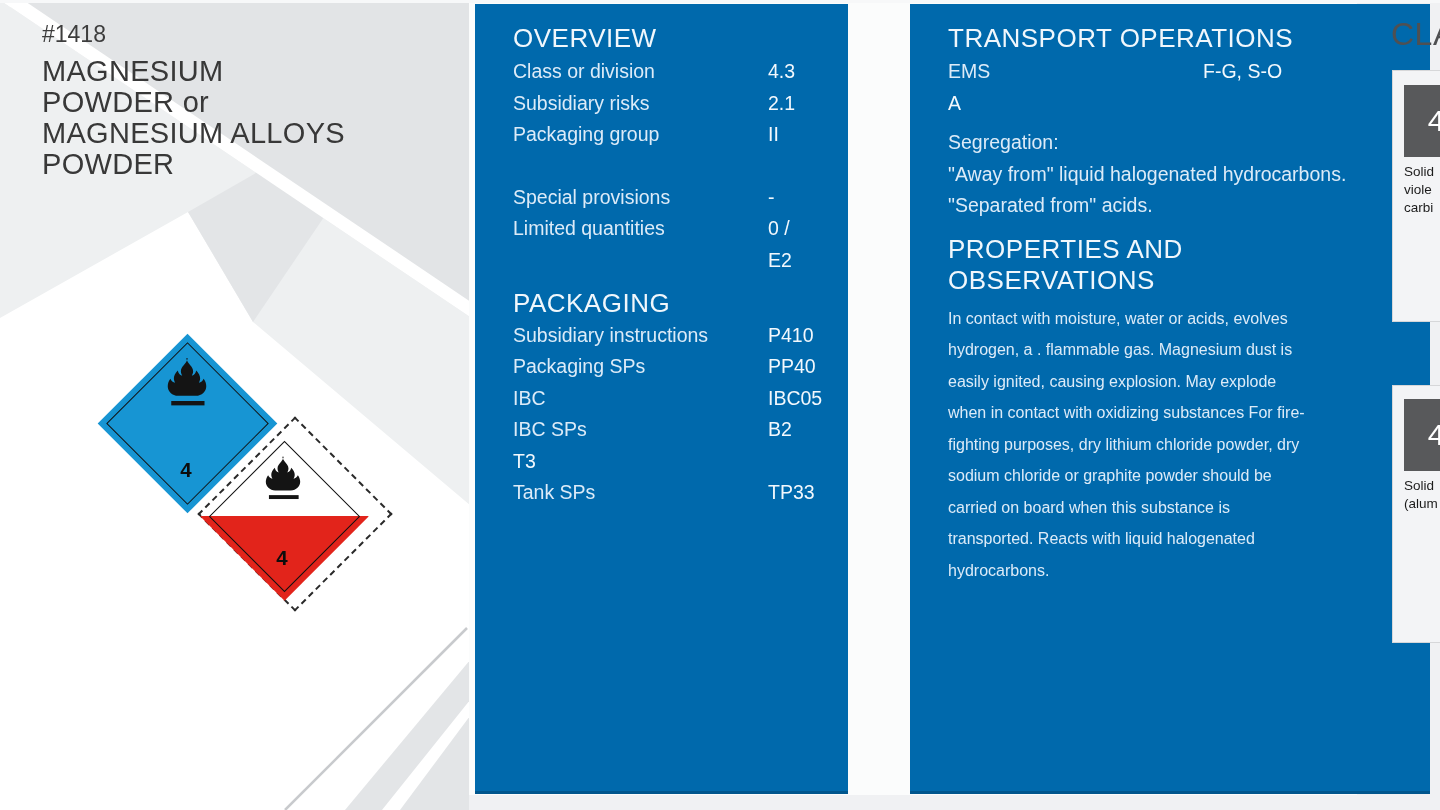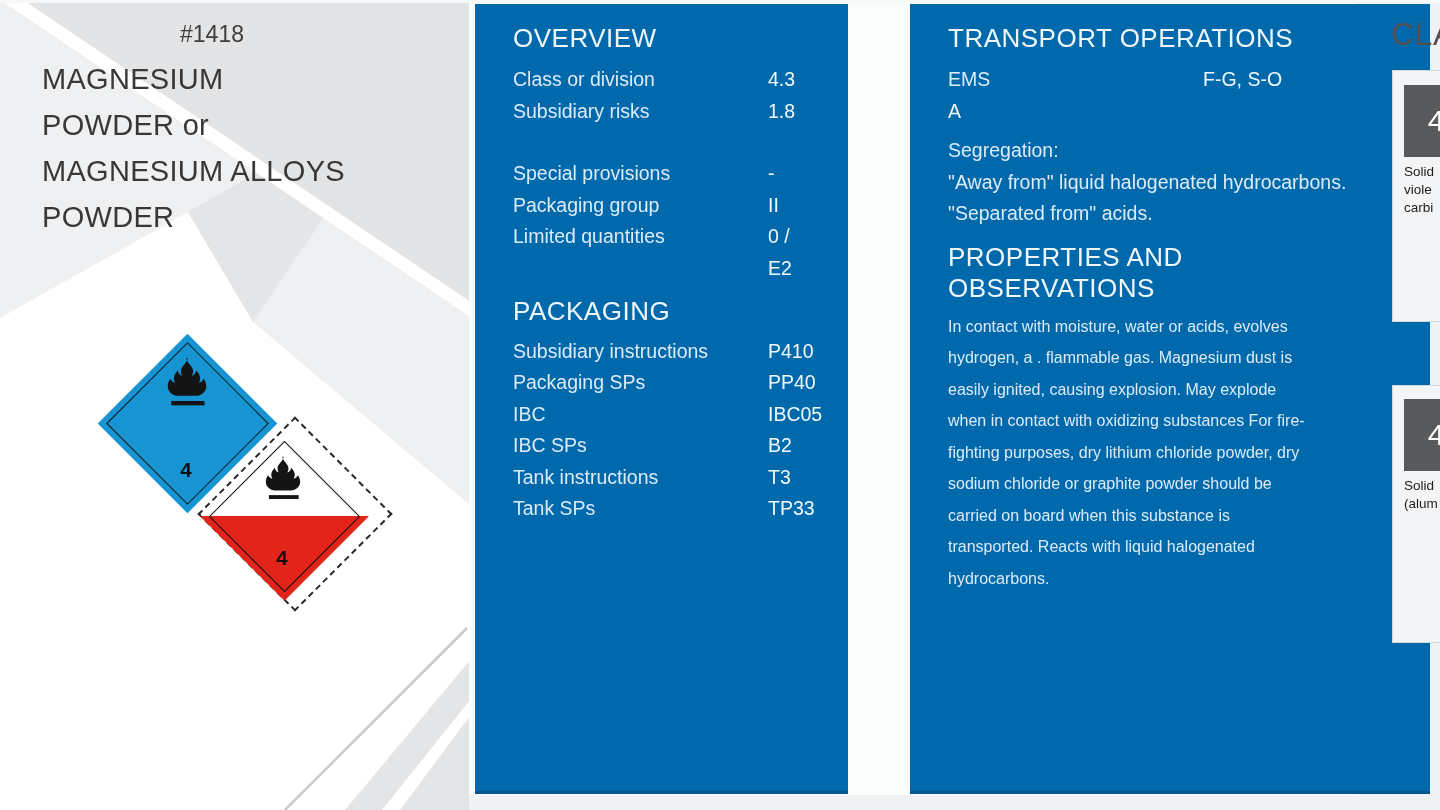--- a/index.html
+++ b/index.html
@@ -21,35 +21,35 @@
         transform:rotate(45deg);border:2px dashed #2a2a2a;background:transparent;}
   .flame{position:absolute;}
   .flame svg{display:block;}
   #flame1{left:159px;top:357px;width:56px;height:53px;}
   #flame2{left:258px;top:456px;width:50px;height:47px;}
   .pnum{position:absolute;width:40px;text-align:center;font-size:20.5px;font-weight:600;color:#0d0d0d;}
   #pnum1{left:166px;top:458px;}
   #pnum2{left:262px;top:546px;}
   
   #subhdr{position:absolute;left:42px;top:21px;width:340px;color:#3a3a3a;}
-  #un{font-size:23px;font-weight:400;color:#3d3d3d;text-align:center;}
-  #subname{margin-top:8px;font-size:29px;font-weight:300;line-height:46px;
+  #un{font-size:23px;font-weight:400;color:#3d3d3d;}
+  #subname{margin-top:8px;font-size:29px;font-weight:300;line-height:31px;
            letter-spacing:.3px;white-space:pre-line;color:#383838;}
   
   #topstrip{position:absolute;left:0;top:0;width:1440px;height:3px;background:#f7f8f9;}
   #underlay{position:absolute;left:469px;top:3px;width:888px;height:792px;background:#fbfcfc;}
   
   .panel{position:absolute;top:4px;height:790px;background:#0069ac;color:#eaf3fb;
          box-shadow:inset 0 -3px 0 rgba(0,0,0,.18);padding:0;box-sizing:border-box;}
   #panel1{left:475px;width:373px;}
   #panel2{left:910px;width:520px;}
   .pinner{padding:16px 34px 0 38px;}
   .phead{font-size:26px;font-weight:300;letter-spacing:.5px;line-height:36px;color:#f0f7fc;margin:0;}
   .phead.mt{margin-top:12px;line-height:31.5px;}
-  .rows{margin-top:8px;}
+  .rows{margin-top:0;}
   .kv{display:flex;font-size:19.5px;font-weight:400;line-height:31.5px;}
   .kv .lbl{width:255px;flex:none;color:#dcebf8;}
   .kv .val{flex:1;color:#f2f8fd;}
   .kv.gap{margin-top:31px;}
   .para{font-size:19.5px;line-height:31.5px;color:#dcebf8;white-space:pre-line;margin-top:8px;}
   .bodytext{font-size:16px;line-height:31.5px;color:#dcebf8;margin-top:6px;width:362px;}
   
   #rightsec{position:absolute;left:1357px;top:3px;width:83px;height:807px;}
   #clahead{position:absolute;left:1391px;top:16px;font-size:32px;font-weight:300;
            color:#4f5052;letter-spacing:.5px;white-space:nowrap;}
@@ -118,31 +118,31 @@
   <div class="panel" id="panel1">
     <div class="pinner">
       <h1 class="phead">OVERVIEW</h1>
       <div class="rows">
         <div class="kv">
           <span class="lbl">Class or division</span>
           <span class="val">4.3</span>
         </div>
         <div class="kv">
           <span class="lbl">Subsidiary risks</span>
-          <span class="val">1.8</span>
+          <span class="val">2.1</span>
+        </div>
+        <div class="kv">
+          <span class="lbl">Packaging group</span>
+          <span class="val">II</span>
         </div>
         <div class="kv gap">
           <span class="lbl">Special provisions</span>
           <span class="val">-</span>
         </div>
         <div class="kv">
-          <span class="lbl">Packaging group</span>
-          <span class="val">II</span>
-        </div>
-        <div class="kv">
           <span class="lbl">Limited quantities</span>
           <span class="val">0 / E2</span>
         </div>
       </div>
       <h1 class="phead mt">PACKAGING</h1>
       <div class="rows">
         <div class="kv">
           <span class="lbl">Subsidiary instructions</span>
           <span class="val">P410</span>
         </div>
@@ -152,21 +152,20 @@
         </div>
         <div class="kv">
           <span class="lbl">IBC</span>
           <span class="val">IBC05</span>
         </div>
         <div class="kv">
           <span class="lbl">IBC SPs</span>
           <span class="val">B2</span>
         </div>
         <div class="kv">
-          <span class="lbl">Tank instructions</span>
           <span class="val">T3</span>
         </div>
         <div class="kv">
           <span class="lbl">Tank SPs</span>
           <span class="val">TP33</span>
         </div>
       </div>
     </div>
   </div>
 

